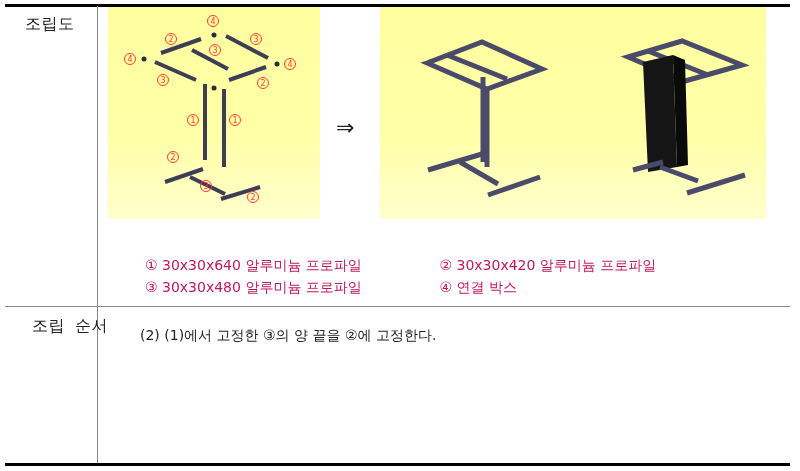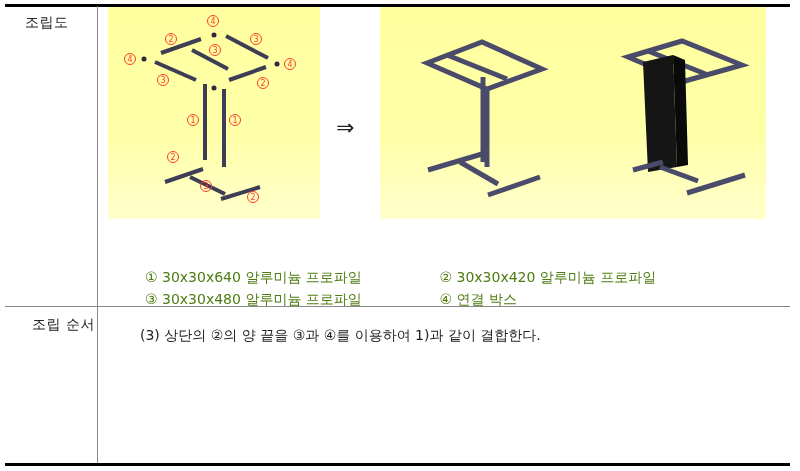--- a/index.html
+++ b/index.html
@@ -7,36 +7,36 @@
       width: 800px; height: 471px; position: relative; overflow: hidden;
       font-family: "DejaVu Sans", "Liberation Sans", sans-serif;
       color: #222;
     }
     .top-rule { position: absolute; left: 5px; top: 4px; width: 785px; height: 3px; background: #000; }
     .mid-rule { position: absolute; left: 5px; top: 306px; width: 785px; height: 1px; background: #888; }
     .bottom-rule { position: absolute; left: 5px; top: 463px; width: 785px; height: 3px; background: #000; }
     .col-rule { position: absolute; left: 97px; top: 6px; width: 1px; height: 458px; background: #888; }
 
     .row-label {
-      position: absolute; font-size: 14px; color: #222; letter-spacing: 0.5px;
+      position: absolute; font-size: 16px; color: #222; letter-spacing: 0.5px; font-family: Liberation Mono, monospace;
     }
     .label-assembly { left: 25px; top: 14px; }
     .label-order { left: 32px; top: 316px; }
 
     .panel {
       position: absolute;
       background: linear-gradient(to bottom, #ffff9f 0%, #ffffa8 60%, #ffffcc 100%);
     }
     .panel-parts { left: 108px; top: 7px; width: 212px; height: 212px; }
     .panel-assembled { left: 380px; top: 7px; width: 386px; height: 212px; }
     .panel svg { position: absolute; left: 0; top: 0; }
 
     .arrow { position: absolute; left: 336px; top: 115px; font-size: 22px; color: #222; }
 
-    .legend { position: absolute; left: 145px; font-size: 14px; color: #4d7c0f; white-space: nowrap; margin-top: 12px; }
+    .legend { position: absolute; left: 145px; font-size: 14px; color: #be185d; white-space: nowrap; }
     .legend.r1 { top: 257px; }
     .legend.r2 { top: 279px; }
     .legend .item { display: inline-block; }
     .legend .c1 { width: 290px; }
 
     .steps { position: absolute; left: 140px; top: 320px; font-size: 14px; color: #222; }
     .steps .step { height: 30px; line-height: 30px; white-space: nowrap; }
   </style>
 </head>
 <body>
@@ -150,14 +150,14 @@
   </span>
   <span class="item">
     <span>④</span>
     <span>연결 박스</span>
   </span>
 </div>
 
 <div class="row-label label-order">조립 순서</div>
 
 <div class="steps">
-  <div class="step">(3) 상단의 ②의 양 끝을 ③과 ④를 이용하여 1)과 같이 결합한다.</div>
+  <div class="step">(2) (1)에서 고정한 ③의 양 끝을 ②에 고정한다.</div>
 </div>
 
 </body></html>

